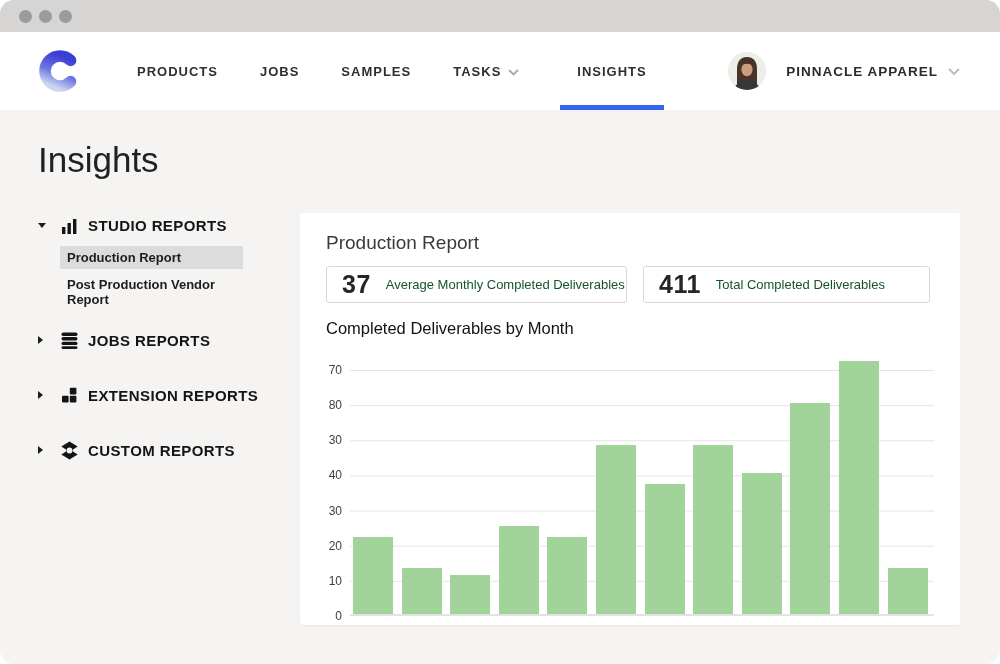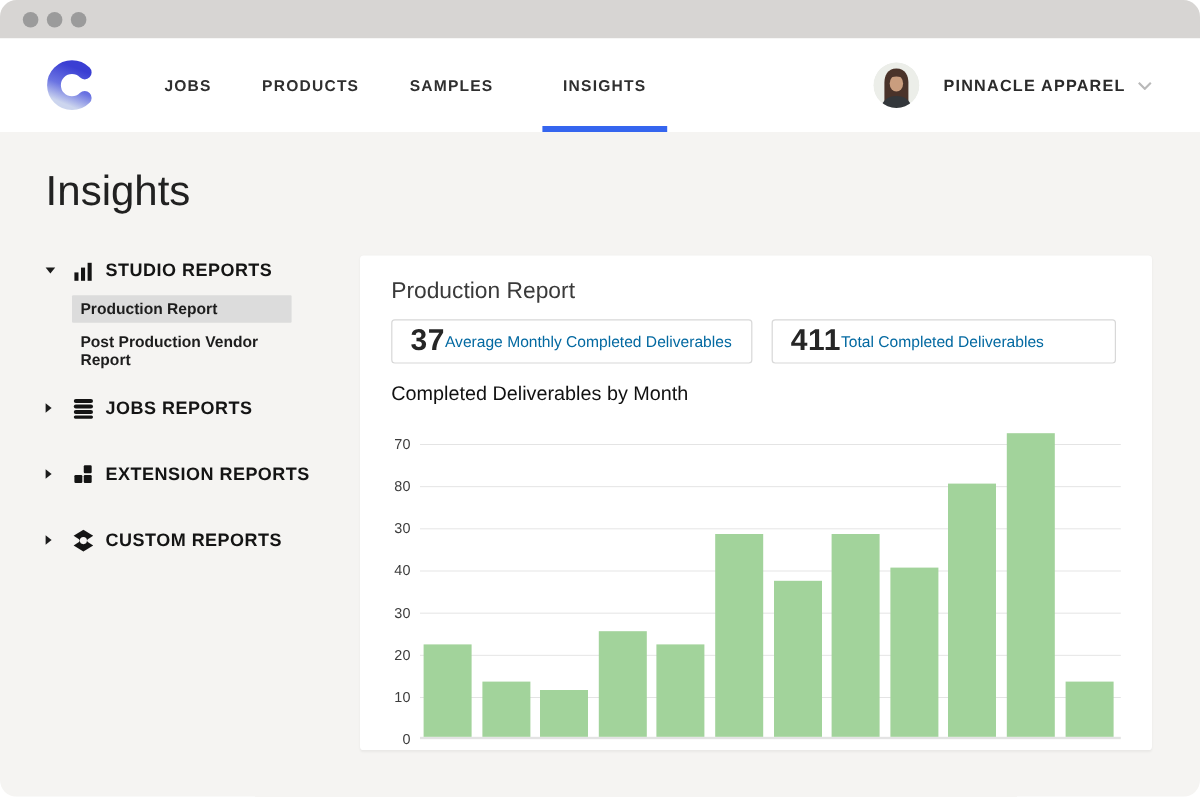--- a/index.html
+++ b/index.html
@@ -89,21 +89,21 @@
   }
   .report-title { font-size: 19px; font-weight: 400; color: #3a3a3a; margin-bottom: 12px; }
   .stats-row { display: flex; gap: 16px; margin-bottom: 16px; }
   .stat-box {
     height: 37px; border: 1px solid #d8d8d8; border-radius: 3px;
     display: flex; align-items: center; padding: 0 15px; background: #fff;
   }
   .stat-box.b0 { width: 301px; }
   .stat-box.b1 { width: 287px; }
   .stat-value { font-size: 25px; font-weight: 700; color: #262626; letter-spacing: 0.5px; }
-  .stat-label { font-size: 13px; color: #0369a1; white-space: nowrap; }
+  .stat-label { font-size: 13px; color: #14532d; margin-left: 15px; white-space: nowrap; }
   .chart-heading { font-size: 16.5px; font-weight: 400; color: #111; margin: 4px 0 0; }
 
   .chart { display: flex; margin-top: 32px; }
   .y-axis { width: 16px; position: relative; height: 246px; margin-right: 8px; flex: none; }
   .y-tick {
     position: absolute; right: 0; font-size: 12px; color: #3d3d3d;
     transform: translateY(-50%); line-height: 1;
   }
   .plot {
     position: relative; flex: 1; height: 246px;
@@ -137,27 +137,33 @@
             <stop offset="0" stop-color="#3a3ed3"></stop>
             <stop offset="0.55" stop-color="#6b74e2"></stop>
             <stop offset="1" stop-color="#ccd5ee"></stop>
           </linearGradient>
         </defs>
         <path d="M 32.6 11.4 A 15 15 0 1 0 32.6 32.6" fill="none" stroke="url(#logograd)" stroke-width="11.5" stroke-linecap="round"></path>
       </svg>
     </div>
     <nav class="nav-links" id="nav-links">
         <a class="nav-link">
+          <span>PRODUCTS</span>
+        </a>
+        <a class="nav-link">
           <span>JOBS</span>
-        </a>
-        <a class="nav-link">
-          <span>PRODUCTS</span>
         </a>
         <a class="nav-link">
           <span>SAMPLES</span>
+        </a>
+        <a class="nav-link">
+          <span>TASKS</span>
+          <span class="chev"><svg width="11" height="7" viewBox="0 0 11 7">
+              <polyline points="1,1 5.5,5.5 10,1" fill="none" stroke="#a9a9a9" stroke-width="1.8"></polyline>
+            </svg></span>
         </a>
         <a class="nav-link active">
           <span>INSIGHTS</span>
         </a>
       </nav>
     <div class="account">
       <span class="avatar">
         <svg viewBox="0 0 38 38" width="38" height="38">
           <circle cx="19" cy="19" r="19" fill="#eceee9"></circle>
           <path d="M19 5 C 11.5 5 9 11 9 17 L 9 33 L 29 33 L 29 17 C 29 11 26.5 5 19 5 Z" fill="#4a332a"></path>

